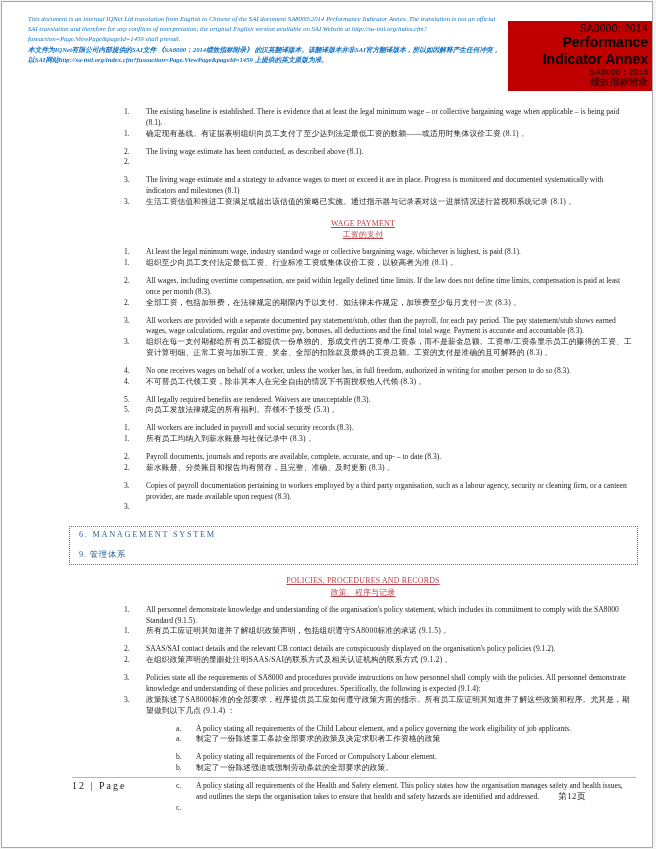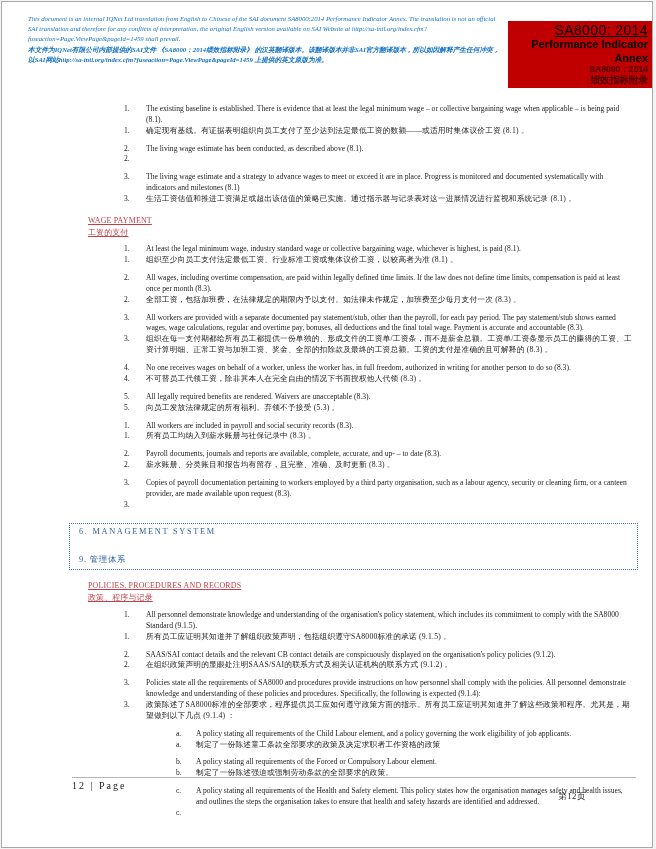--- a/index.html
+++ b/index.html
@@ -20,44 +20,44 @@
     font-size:6.7px; line-height:1.5;
     color:#1272C3; font-style:italic;
   }
   .disclaimer .zh-line { margin-top:1px; font-weight:bold; }
   .banner {
     flex:none; width:138px; margin-left:2px; margin-top:7px;
     background:#C00000; color:#000;
     padding:2px 4px 3px 2px; text-align:right;
     font-family:"Liberation Sans", sans-serif;
   }
-  .banner-l1 { font-size:14px; letter-spacing:.4px; line-height:1.1;text-decoration:underline; }
-  .banner-l2 { font-size:11px; font-weight:bold; line-height:1.2; }
+  .banner-l1 { font-size:10px; letter-spacing:.4px; line-height:1.1; }
+  .banner-l2 { font-size:14px; font-weight:bold; line-height:1.2; }
   .banner-l3 { font-size:8.6px; font-weight:bold; color:#4a0505; line-height:1.15; }
   .banner-l4 { font-size:9.6px; font-weight:bold; color:#4a0505; line-height:1.1; }
   
   .doc-body { padding:16px 14px 0 86px; color:#1c1c1c; }
   .list-item { margin-bottom:7px; }
   .item-row { display:flex; font-size:7.6px; line-height:1.42; }
   .item-num { flex:none; width:22px; margin-left:36px; }
   .sub .item-num { margin-left:88px; width:20px; }
   .item-text { flex:1; padding-right:4px; }
   .item-row.zh .item-text { font-size:7.7px; letter-spacing:.2px; }
   .sec-heading { margin:10px 0 6px 0; }
   .sec-heading-en, .sec-heading-zh {
     color:#C0404A; text-decoration:underline;
-    font-size:7.9px; line-height:1.5; letter-spacing:.2px;
+    font-size:7.9px; line-height:1.5; letter-spacing:.2px;text-align:center;
   }
   .mgmt-box {
     border:1px dotted #4472C4;
     margin:13px 0 10px -19px; padding:3px 6px 4px 9px;
     color:#31649B;
   }
   .mgmt-en { font-size:8.3px; letter-spacing:1.7px; }
-  .mgmt-zh { font-size:8.3px; letter-spacing:.8px; margin-top:18px; }
+  .mgmt-zh { font-size:8.3px; letter-spacing:.8px; margin-top:10px; }
   
   .footer { position:absolute; left:70px; right:16px; bottom:44px; }
   .footer-rule { border:none; border-top:1px solid #b5b5b5; margin:0 0 2px 0; }
   .footer-text-en { text-align:left; padding-right:48px; font-size:10px; letter-spacing:2px; color:#222; }
   .footer-text-zh { text-align:right; padding-right:50px; font-size:8.6px; letter-spacing:.5px; color:#222; }
 </style>
 </head>
 <body>
 
 <div class="page">

